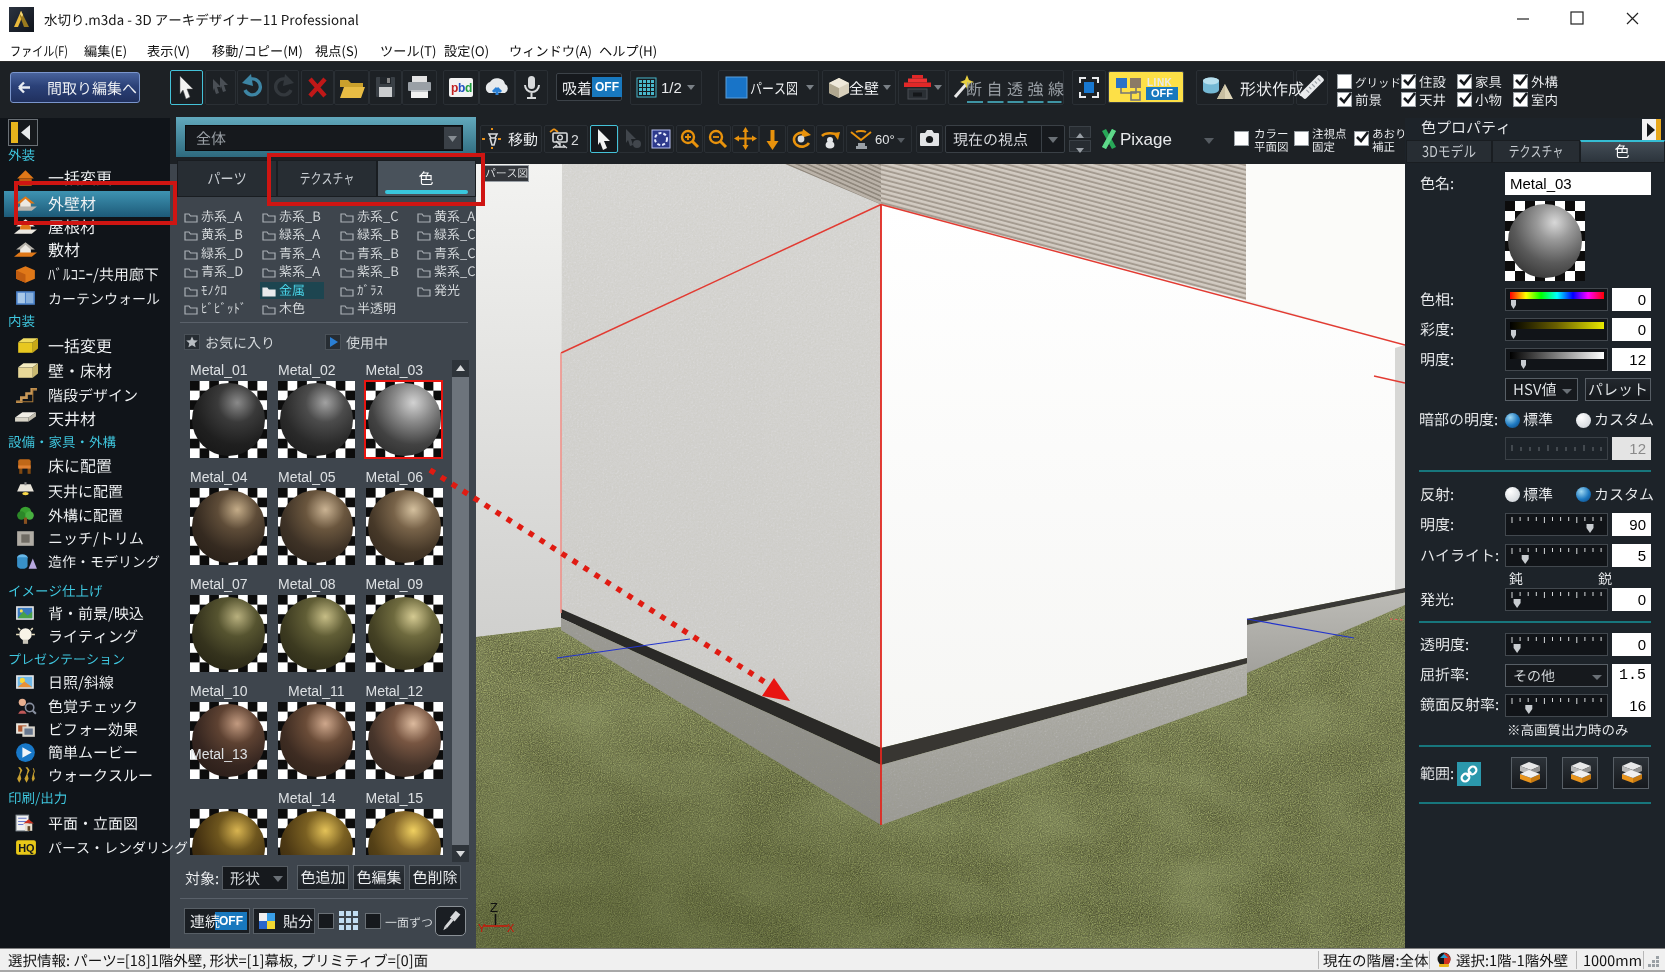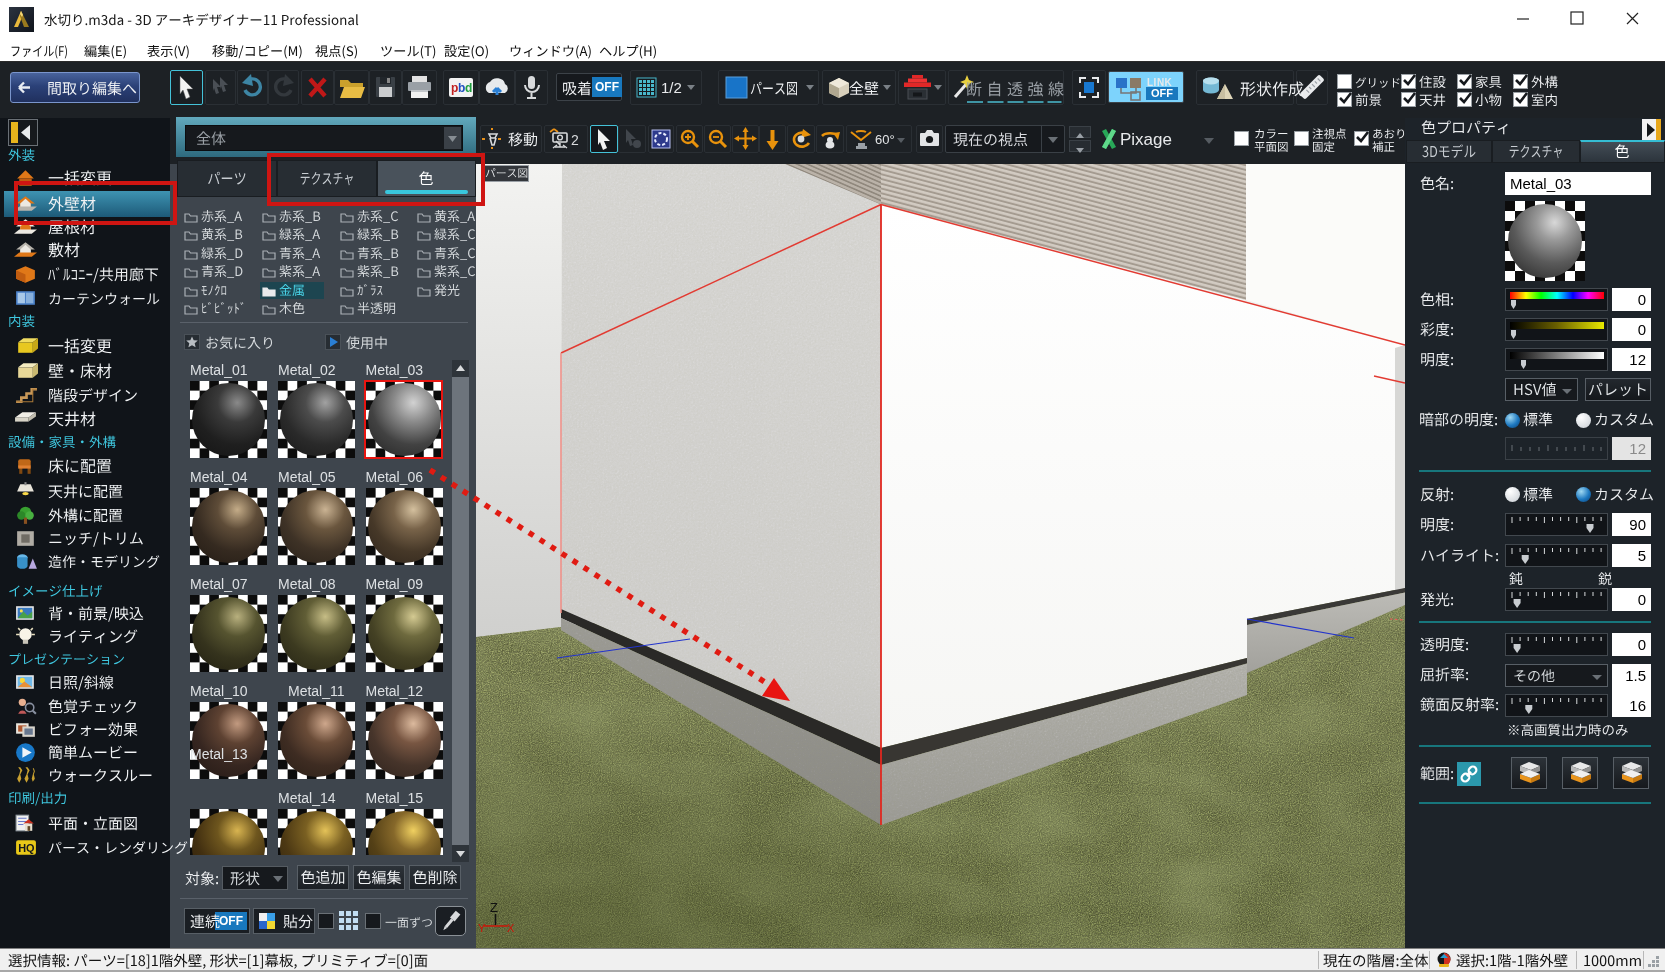--- a/index.html
+++ b/index.html
@@ -173,21 +173,21 @@
           <rect x="38.5" y="30" width="16" height="2"></rect>
           <rect x="58.5" y="30" width="16" height="2"></rect>
           <rect x="78.5" y="30" width="16" height="2"></rect>
           <rect x="98.5" y="30" width="14" height="2"></rect>
         </g>
       </svg></div>
 <div class="tbtn flat" style="left:1072px;top:70px;width:34px;height:35px;"><svg width="32" height="33">
         <path d="M7 12 v-5 h6 M25 12 v-5 h-6 M7 21 v5 h6 M25 21 v5 h-6" stroke="#e8eaec" stroke-width="2" fill="none"></path>
         <rect x="11" y="11" width="10" height="11" fill="#1878d0"></rect>
       </svg></div>
-<div class="tbtn" style="left:1108px;top:71px;width:76px;height:32px;background:#7dd3fc;border-color:#3c4248;"><svg width="74" height="31">
+<div class="tbtn" style="left:1108px;top:71px;width:76px;height:32px;background:#fde047;border-color:#3c4248;"><svg width="74" height="31">
         <rect x="7" y="6" width="11" height="10" fill="#2a72c8"></rect>
         <rect x="21" y="6" width="11" height="10" fill="#8a7a66"></rect>
         <path d="M12 16 v5 h15 v-5" stroke="#777" stroke-width="1.6" fill="none"></path>
         <rect x="22" y="20" width="9" height="8" fill="none" stroke="#777" stroke-width="1.6"></rect>
         <text x="38" y="14" font-size="10px" font-weight="bold" fill="#e8eaec" font-family="Liberation Sans" letter-spacing="0.5">LINK</text>
       </svg><div class="abs" style="left:37px;top:15px;width:32px;height:13px;background:#1878be;color:#fff;font-size:11px;font-weight:bold;text-align:center;line-height:13px;">OFF</div></div>
 <div class="tbtn flat" style="left:1196px;top:70px;width:98px;height:35px;"><svg width="96" height="33">
         <ellipse cx="14" cy="10" rx="8" ry="3.4" fill="#9fd4e8"></ellipse>
         <path d="M6 10 v9 a8 3.4 0 0 0 16 0 v-9" fill="#74b8d4"></path>
         <ellipse cx="14" cy="10" rx="8" ry="3.4" fill="#b8e0ee"></ellipse>
@@ -928,21 +928,21 @@
         <line x1="46.5" y1="3" x2="46.5" y2="7" stroke="#d8dadc" stroke-width="1"></line>
         <line x1="54.6" y1="3" x2="54.6" y2="7" stroke="#d8dadc" stroke-width="1"></line>
         <line x1="62.7" y1="3" x2="62.7" y2="7" stroke="#d8dadc" stroke-width="1"></line>
         <line x1="70.8" y1="3" x2="70.8" y2="9" stroke="#d8dadc" stroke-width="1"></line>
         <line x1="78.9" y1="3" x2="78.9" y2="7" stroke="#d8dadc" stroke-width="1"></line>
         <line x1="87.0" y1="3" x2="87.0" y2="7" stroke="#d8dadc" stroke-width="1"></line>
         <line x1="95.1" y1="3" x2="95.1" y2="7" stroke="#d8dadc" stroke-width="1"></line>
         <path d="M19.3 10 h7 v4 l-3.5 5 l-3.5-5 z" fill="#c8ccd0"></path>
       </svg></div>
     <div class="rinput" style="left:1612px;top:694px;width:39px;height:23px;line-height:23px;">16</div>
-    <div class="rinput" style="left:1612px;top:664px;width:39px;height:35px;line-height:23px;">1.5</div>
+    <div class="rinput" style="left:1612px;top:664px;width:39px;height:35px;line-height:23px;font-family:Liberation Mono, monospace;">1.5</div>
 <div class="tealdiv" style="left:1419px;top:621px;width:232px;"></div>
 <div class="btn2" style="left:1505px;top:664px;width:103px;height:23px;background:#16191d;">
       <svg style="position:absolute;right:2px;top:4px" width="16" height="16">
         <polygon points="3,6 13,6 8,11" fill="#6a7076"></polygon>
       </svg>
     </div>
 <div class="tealdiv" style="left:1419px;top:745px;width:232px;"></div>
 <div class="abs" style="left:1457px;top:762px;width:24px;height:24px;background:#2b98ac;"><svg width="24" height="24">
         <g transform="rotate(-45 12 12)" fill="none" stroke="#fff" stroke-width="2.2">
           <rect x="3" y="8.5" width="8" height="7" rx="3.5"></rect>

